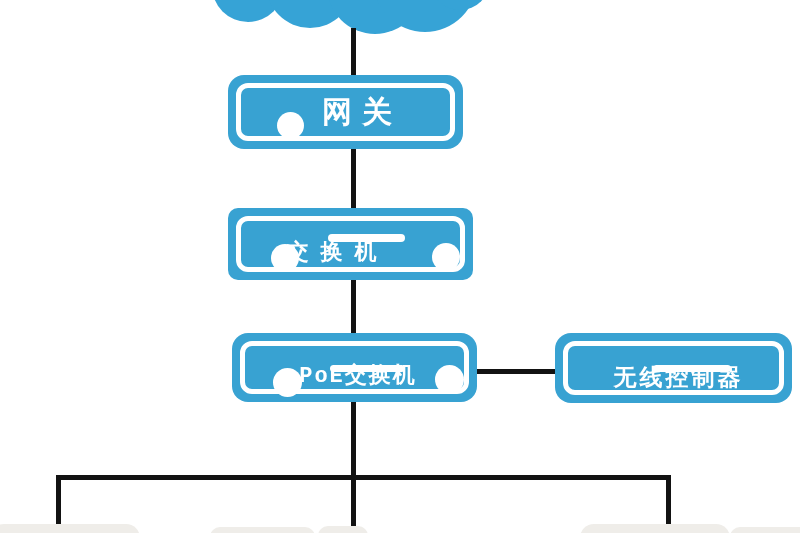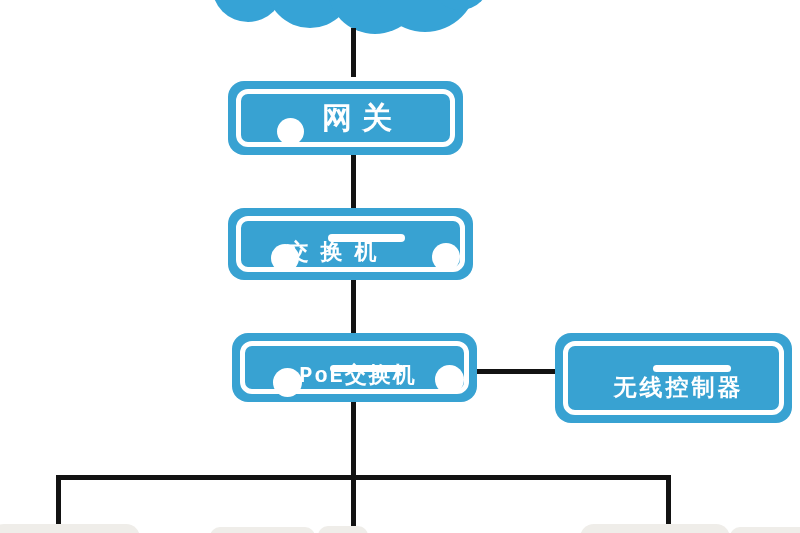--- a/index.html
+++ b/index.html
@@ -18,37 +18,37 @@
   .node-label{
     color:#ffffff;font-weight:bold;white-space:nowrap;line-height:1;
   }
   .port{
     position:absolute;background:#ffffff;border-radius:50%;
   }
   .slot{
     position:absolute;background:#ffffff;border-radius:5px;
   }
   
-  .node-gateway{left:228px;top:75px;width:235px;height:74px;margin-top:6px;}
+  .node-gateway{left:228px;top:75px;width:235px;height:74px;}
   .node-gateway .node-label{font-size:30px;letter-spacing:10px;padding-left:33px;}
   .node-gateway .port{width:27px;height:27px;left:36px;top:24px;}
   
-  .node-switch{left:228px;top:208px;width:245px;height:72px;}
+  .node-switch{left:228px;top:208px;width:245px;height:72px;border-radius:10px;}
   .node-switch .node-label{font-size:22px;letter-spacing:12px;padding-right:26px;padding-top:16px;}
   .node-switch .slot{left:87px;top:13px;width:77px;height:8px;}
   .node-switch .port-l{width:28px;height:28px;left:30px;top:23px;}
   .node-switch .port-r{width:28px;height:28px;left:191px;top:22px;}
   
   .node-poe{left:232px;top:333px;width:245px;height:69px;font-family:Liberation Mono, monospace;}
   .node-poe .node-label{font-size:22px;letter-spacing:2px;padding-left:7px;padding-top:19px;}
   .node-poe .slot{left:85px;top:19px;width:75px;height:7px;}
   .node-poe .port-l{width:29px;height:29px;left:28px;top:22px;}
   .node-poe .port-r{width:29px;height:29px;left:190px;top:19px;}
   
-  .node-wlc{left:555px;top:333px;width:237px;height:90px;}
+  .node-wlc{left:555px;top:333px;width:237px;height:70px;}
   .node-wlc .node-label{font-size:23px;letter-spacing:3px;padding-left:10px;padding-top:18px;}
   .node-wlc .slot{left:85px;top:19px;width:78px;height:7px;}
   
   .ghost{position:absolute;background:#efede9;border-radius:14px;}
 </style>
 </head>
 <body>
 
 <div class="canvas">
 

